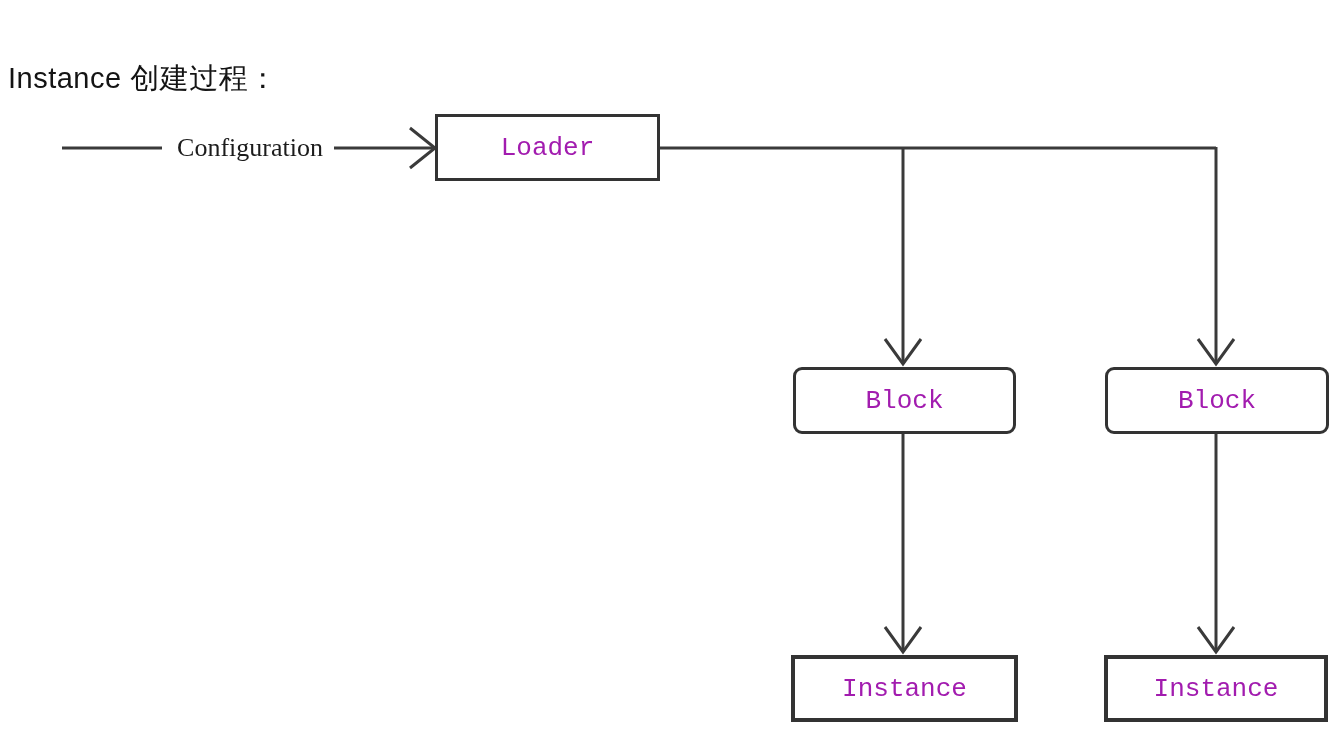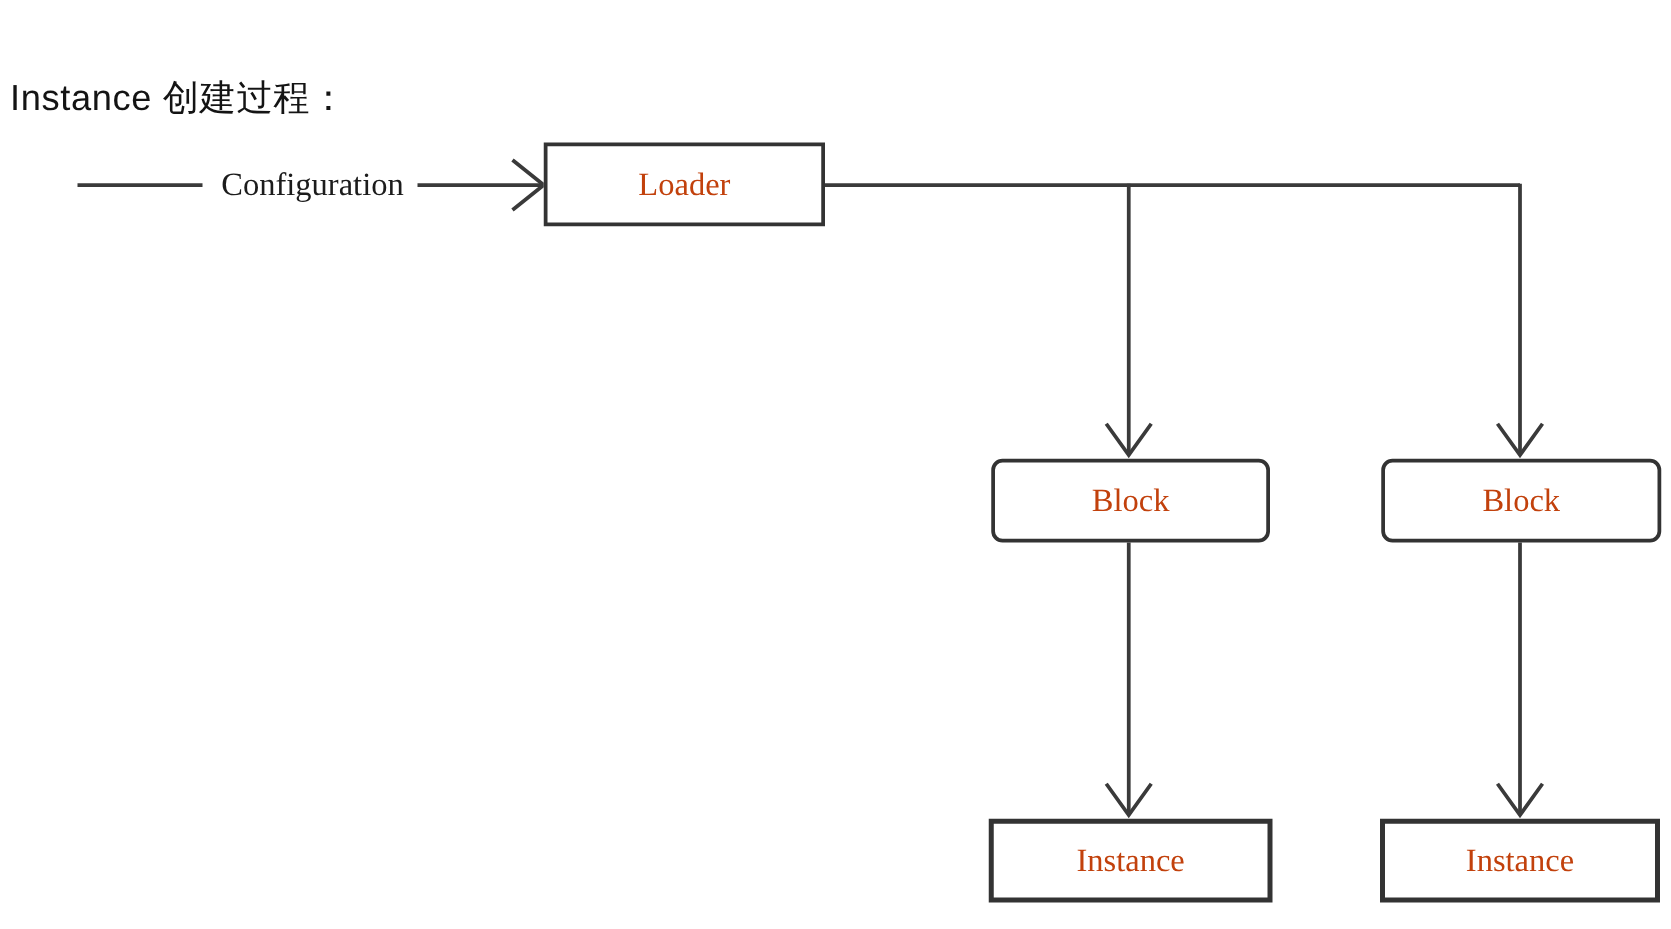--- a/index.html
+++ b/index.html
@@ -47,22 +47,22 @@
     background: #ffffff;
   }
   .node {
     position: absolute;
     display: flex;
     align-items: center;
     justify-content: center;
     background: #ffffff;
     border: 3px solid #333333;
     font-size: 26px;
-    color: #c2410c;
-    font-family: Liberation Serif, serif;
+    color: #a21caf;
+    font-family: Liberation Mono, monospace;
   }
   .node-loader   { left: 423px; top: 114px; width: 225px; height: 67px; border-radius: 0; }
   .node-block-l  { left: 781px; top: 367px; width: 223px; height: 67px; border-radius: 9px; }
   .node-block-r  { left: 1093px; top: 367px; width: 224px; height: 67px; border-radius: 9px; }
   .node-inst-l   { left: 779px; top: 655px; width: 227px; height: 67px; border-width: 4px; border-radius: 0; }
   .node-inst-r   { left: 1092px; top: 655px; width: 224px; height: 67px; border-width: 4px; border-radius: 0; }
   .connector { stroke: #3a3a3a; stroke-width: 3; fill: none; }
   .arrowhead { stroke: #3a3a3a; stroke-width: 3; fill: none; stroke-linejoin: miter; }
 </style>
 </head>

